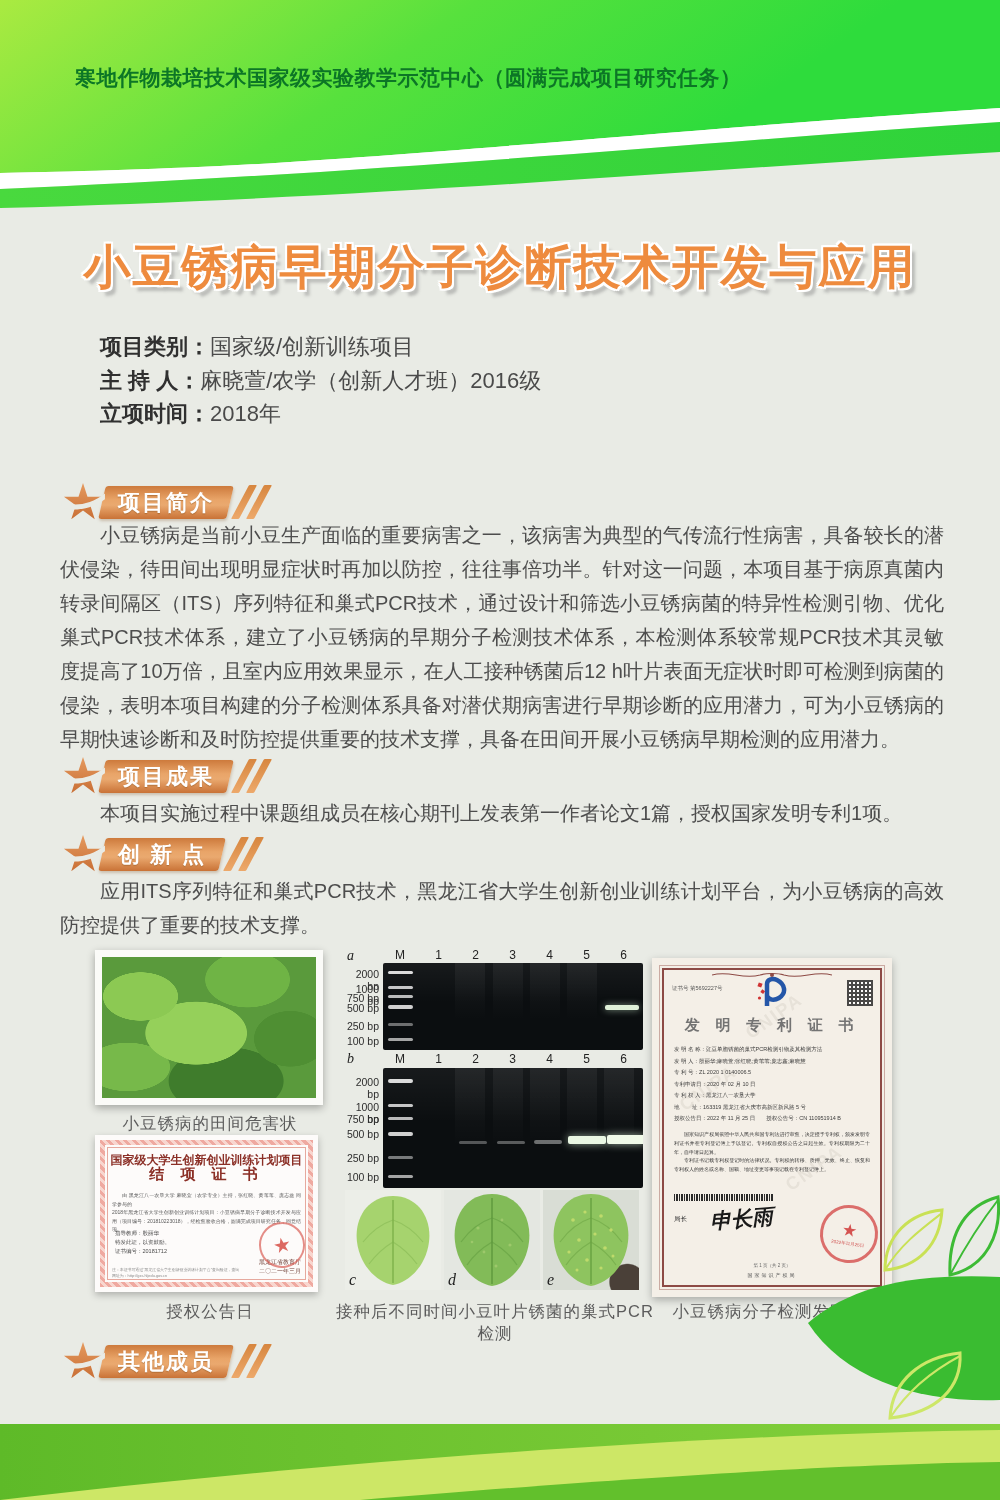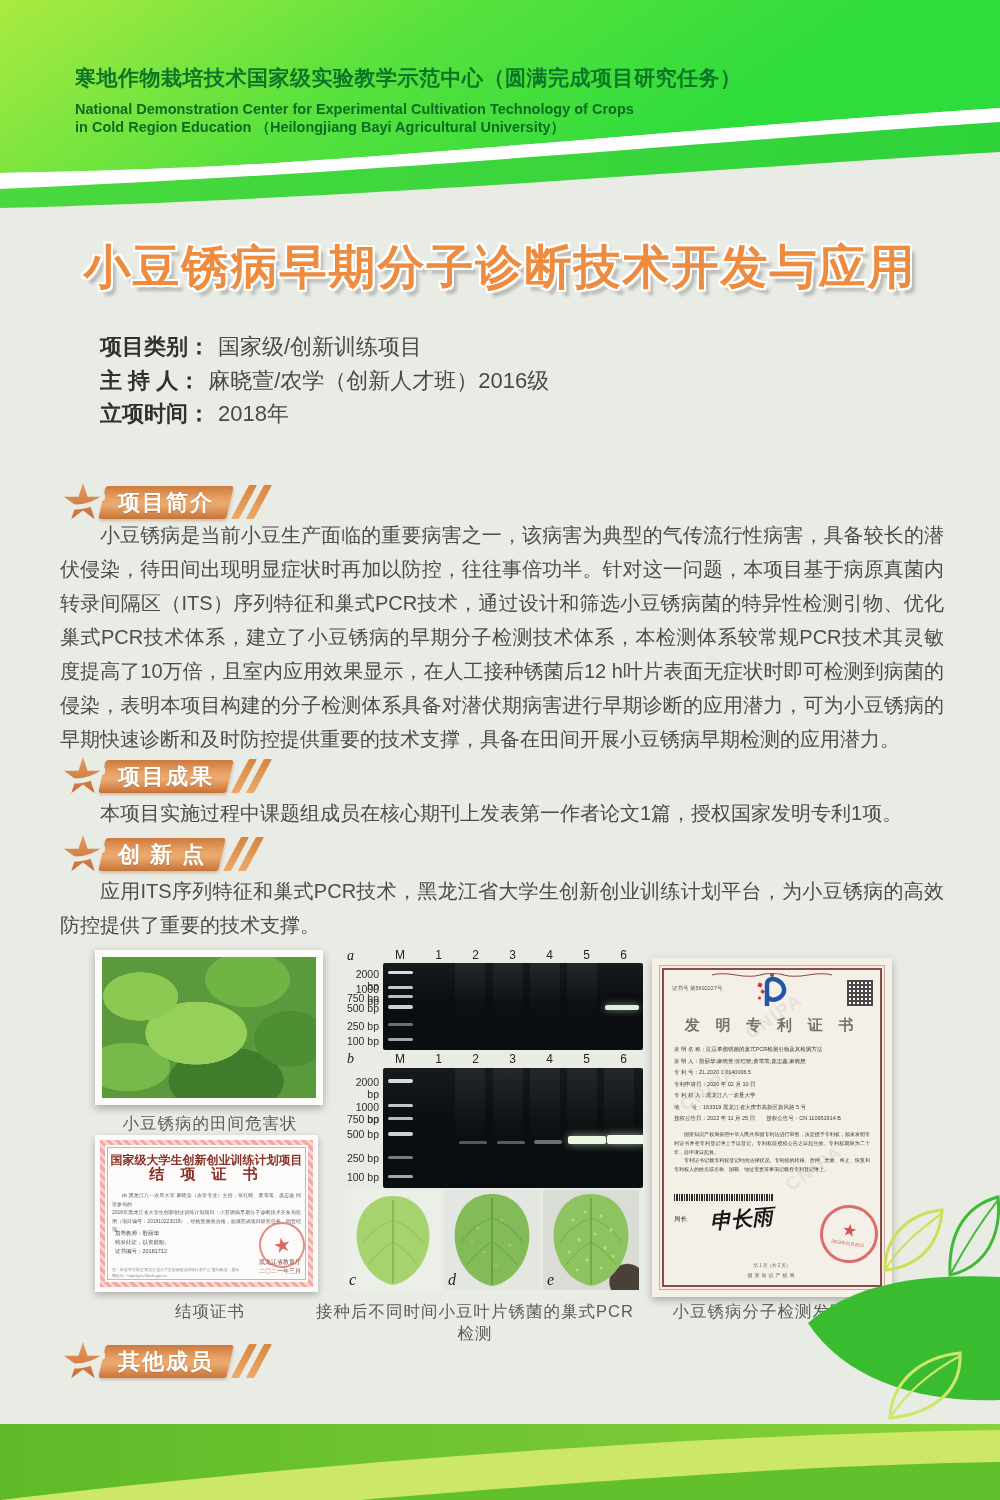--- a/index.html
+++ b/index.html
@@ -19,21 +19,21 @@
     position:absolute; left:0; top:236px; width:1000px; text-align:center;
     font-size:47px; font-weight:900; letter-spacing:2px; color:#ee8b3e;
     text-shadow:
       -2px -2px 0 #fff, 2px -2px 0 #fff, -2px 2px 0 #fff, 2px 2px 0 #fff,
       0 -2px 0 #fff, 0 2px 0 #fff, -2px 0 0 #fff, 2px 0 0 #fff,
       5px 6px 3px rgba(130,130,130,.45);
   }
   
   .info { position:absolute; left:100px; top:330px; }
   .info-row { font-size:22px; line-height:33.5px; color:#4a4a4a; }
-  .info-row .lbl { font-weight:700; color:#303030; margin-right:8px; }
+  .info-row .lbl { font-weight:700; color:#303030; }
   
   .sec { position:absolute; display:flex; align-items:center; height:40px; }
   .sec .star { width:46px; height:42px; flex:0 0 auto; margin-right:-4px; position:relative; z-index:2; }
   .sec .banner {
     height:33px; padding:0 16px; border-radius:3px; transform:skewX(-13deg);
     background:linear-gradient(180deg,#cd7a3c 0%, #e9a569 42%, #eaa96f 58%, #c97236 100%);
     display:flex; align-items:center; box-shadow:1px 2px 3px rgba(150,110,70,.35);
   }
   .sec .banner span {
     transform:skewX(13deg); color:#fff; font-size:22px; font-weight:700; letter-spacing:2px;
@@ -176,24 +176,20 @@
           <stop offset="0" stop-color="#49d93e"></stop>
           <stop offset="1" stop-color="#2ed33a"></stop>
         </linearGradient>
       </defs>
       <path d="M0,0 H1000 V108 C720,126 420,156 220,166 C130,170 55,172 0,173 Z" fill="url(#gh)"></path>
       <path d="M0,173 C55,172 130,170 220,166 C420,156 720,126 1000,108 L1000,122 C700,142 400,172 0,189 Z" fill="#ffffff"></path>
       <path d="M0,189 C400,172 700,142 1000,122 L1000,152 C690,170 380,198 0,208 Z" fill="url(#gb)"></path>
     </svg>
     <div class="header-text">
       <div class="h-cn">寒地作物栽培技术国家级实验教学示范中心（圆满完成项目研究任务）</div>
-      <div class="h-en">
-        <div>National Demonstration Center for Experimental Cultivation Technology of Crops</div>
-        <div>in Cold Region Education （Heilongjiang Bayi Agricultural University）</div>
-      </div>
     </div>
   </div>
 
   <div class="main-title">小豆锈病早期分子诊断技术开发与应用</div>
 
   <div class="info">
     <div class="info-row">
       <span class="lbl">项目类别：</span><span class="val">国家级/创新训练项目</span>
     </div>
     <div class="info-row">
@@ -274,21 +270,21 @@
       <div>网址为：http://gxs.hljedu.gov.cn</div>
     </div>
     <div class="issuer">
       <div>黑龙江省教育厅</div>
       <div>二〇二一年三月</div>
     </div>
     <div class="seal">
         <span>★</span>
       </div>
   </div>
-  <div class="caption" style="left:60px; top:1301px; width:300px;">结项证书</div>
+  <div class="caption" style="left:60px; top:1301px; width:300px;">授权公告日</div>
 
   <div class="gel">
 
     <span class="panel-label" style="left:2px; top:0;">a</span>
     <div class="lanes" style="top:0;">
       <span>M</span>
         <span>1</span>
         <span>2</span>
         <span>3</span>
         <span>4</span>
@@ -394,21 +390,21 @@
             <circle cx="26" cy="62" r="1.6"></circle>
             <circle cx="44" cy="70" r="1.8"></circle>
           <circle cx="58" cy="78" r="1.6"></circle>
             <circle cx="70" cy="66" r="1.5"></circle>
             <circle cx="34" cy="80" r="1.5"></circle>
         </g>
       </svg>
       <span class="ltr">e</span>
     </div>
   </div>
-  <div class="caption" style="left:310px; top:1301px; width:330px;">接种后不同时间小豆叶片锈菌的巢式PCR检测</div>
+  <div class="caption" style="left:330px; top:1301px; width:330px;">接种后不同时间小豆叶片锈菌的巢式PCR检测</div>
 
   <div class="patent">
     <span class="pat-wm" style="left:24px; top:120px;">CNIPA</span>
     <span class="pat-wm" style="left:130px; top:200px;">CNIPA</span>
     <span class="pat-wm" style="left:90px; top:48px;">CNIPA</span>
     <div class="pat-f1"></div>
     <div class="pat-f2"></div>
     <div class="pat-orn">
       <svg width="120" height="10" viewBox="0 0 120 10">
           <path d="M0,5 C18,0 30,10 48,5 C54,3 66,3 72,5 C90,10 102,0 120,5" stroke="#8d4a45" stroke-width="1.2" fill="none"></path>

